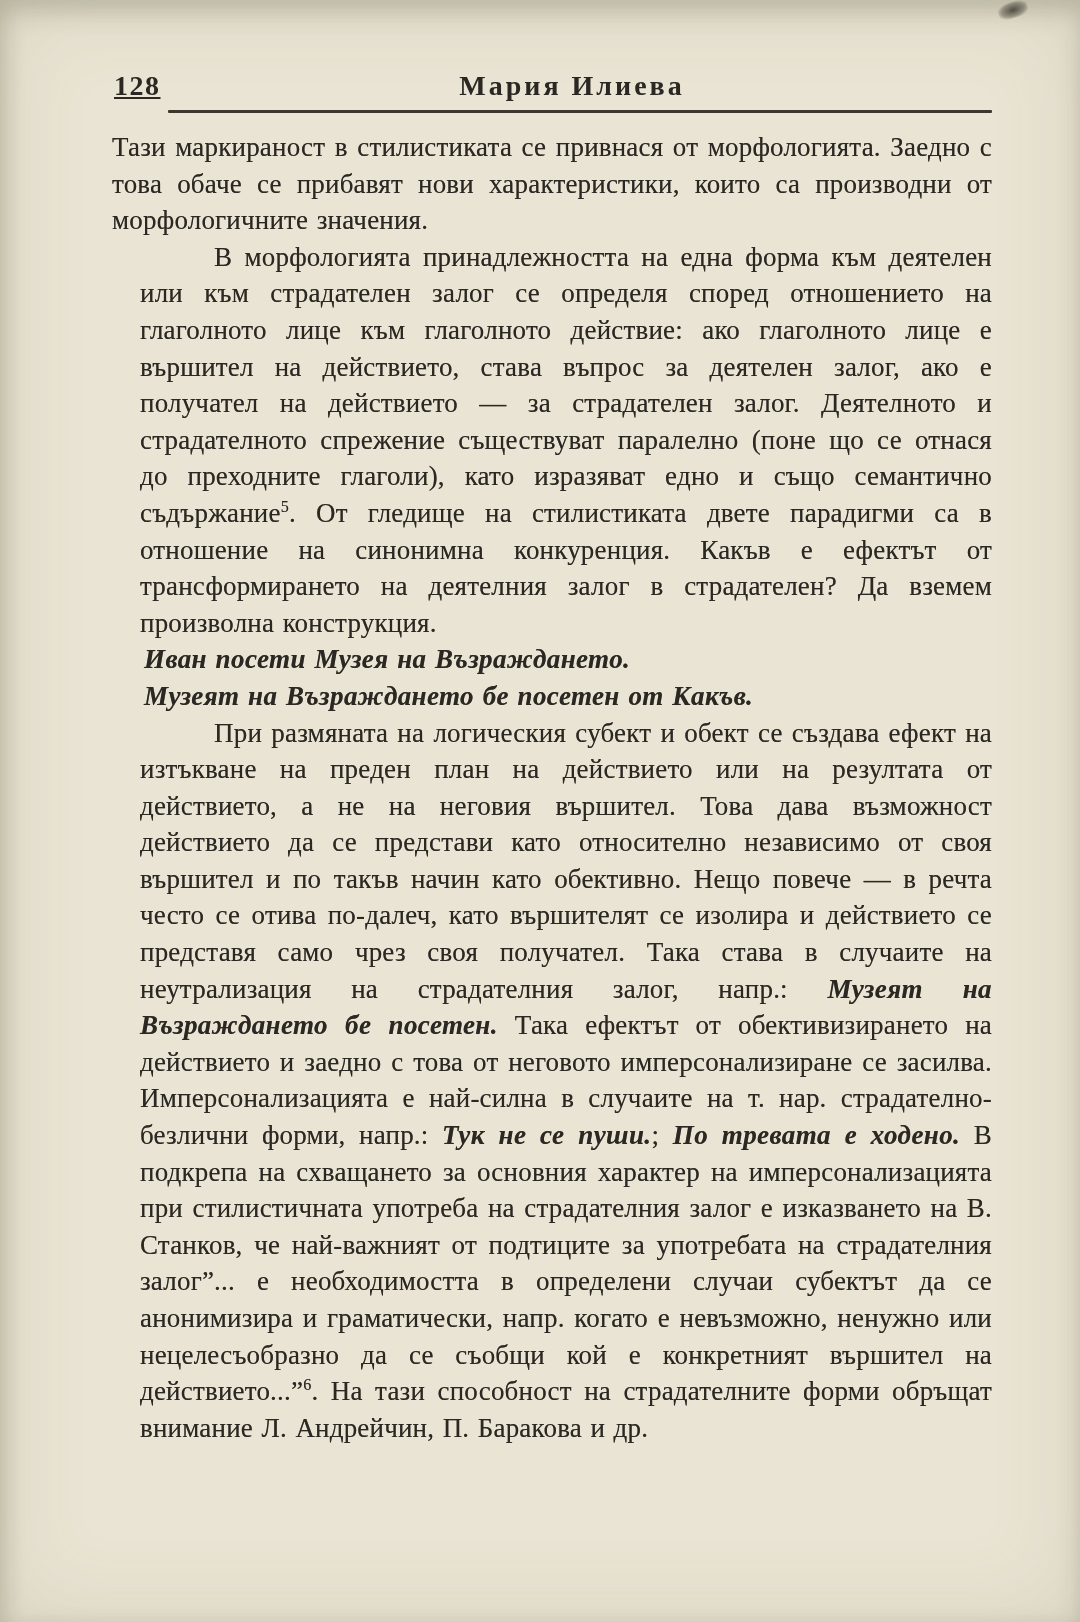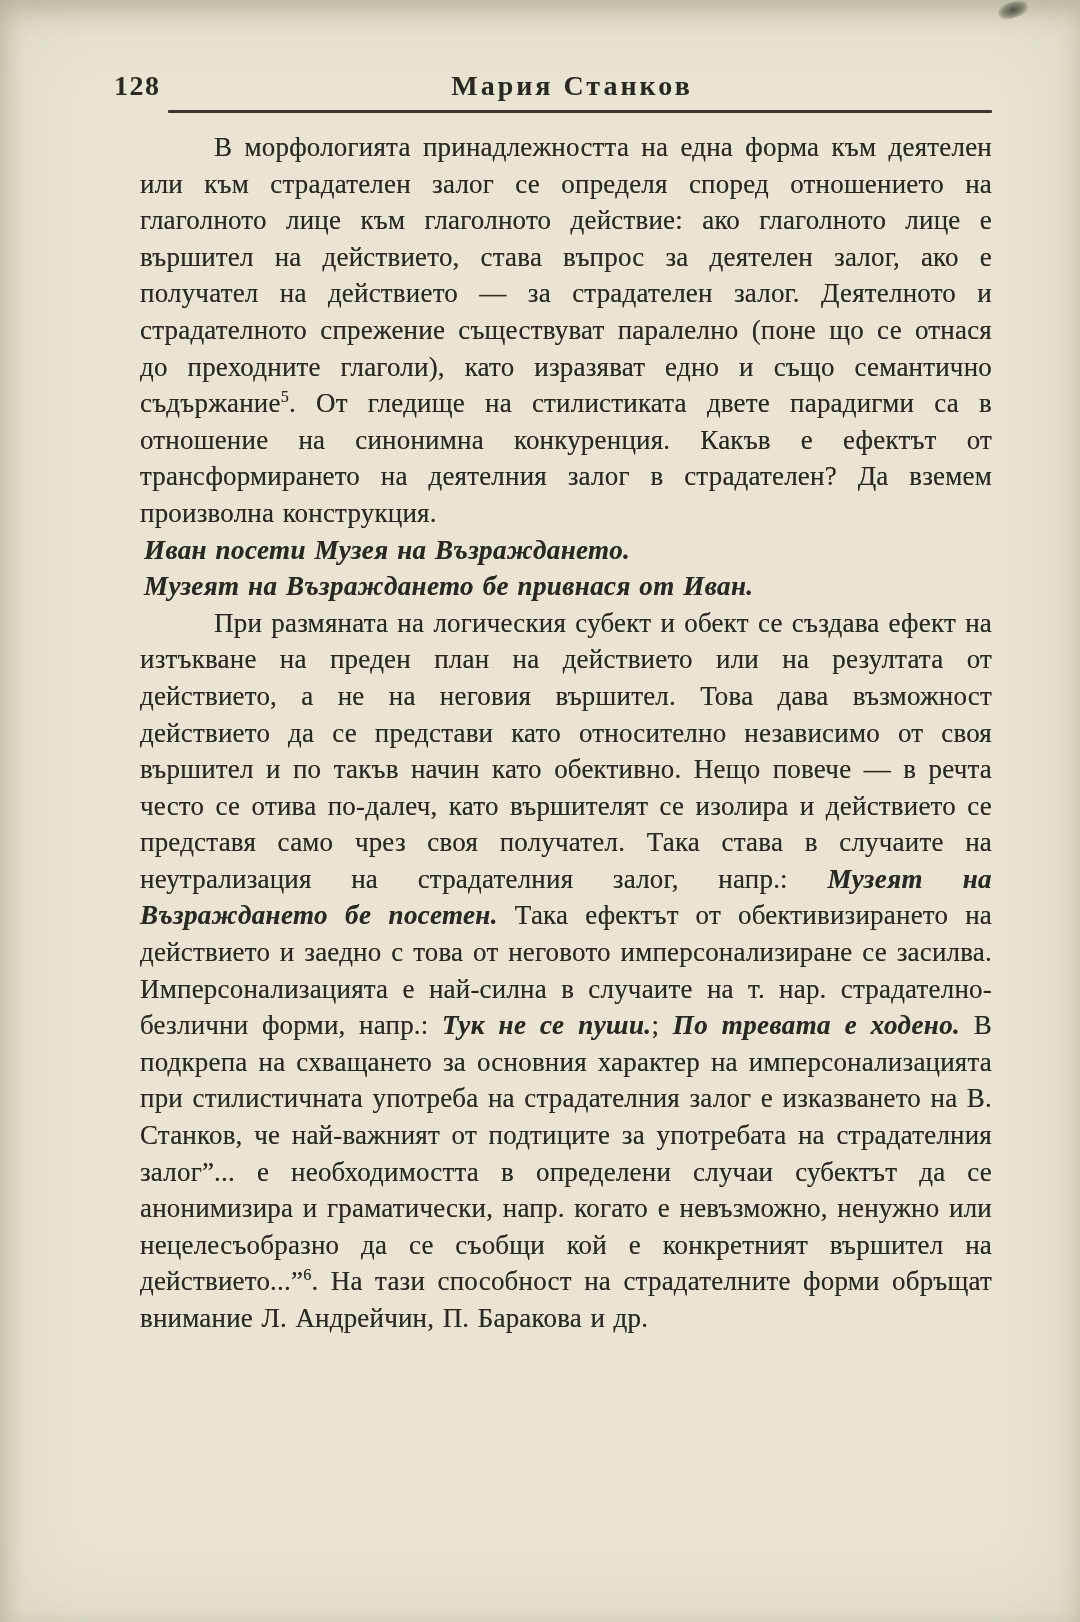--- a/index.html
+++ b/index.html
@@ -34,20 +34,21 @@
     position: relative;
     height: 34px;
   }
   .page-number {
     position: absolute;
     left: 2px;
     top: 0;
     font-size: 28px;
     font-weight: 700;
     letter-spacing: 1.5px;
+    text-decoration: underline;
   }
   .running-title {
     text-align: center;
     font-size: 28px;
     font-weight: 700;
     letter-spacing: 3px;
     padding-left: 40px;
   }
   .header-rule {
     height: 3px;
@@ -91,23 +92,24 @@
     transform: rotate(-18deg);
     z-index: 6;
   }
 </style>
 </head>
 <body>
 
 <div class="page">
   <div class="header">
     <span class="page-number">128</span>
-    <div class="running-title">Мария Станков</div>
+    <div class="running-title">Мария Илиева</div>
   </div>
   <div class="header-rule"></div>
   <div class="body-text">
+      <p class="body"><span>Тази маркираност в стилистиката се привнася от морфологията. Заедно с това обаче се прибавят нови характеристики, които са производни от морфологичните значения.</span></p>
       <p class="body indent"><span>В морфологията принадлежността на една форма към деятелен или към страдателен залог се определя според отношението на глаголното лице към глаголното действие: ако глаголното лице е вършител на действието, става въпрос за деятелен залог, ако е получател на действието — за страдателен залог. Деятелното и страдателното спрежение съществуват паралелно (поне що се отнася до преходните глаголи), като изразяват едно и също семантично съдържание</span><sup>5</sup><span>. От гледище на стилистиката двете парадигми са в отношение на синонимна конкуренция. Какъв е ефектът от трансформирането на деятелния залог в страдателен? Да вземем произволна конструкция.</span></p>
       <p class="example"><em>Иван посети Музея на Възраждането.</em></p>
-      <p class="example"><em>Музеят на Възраждането бе привнася от Иван.</em></p>
+      <p class="example"><em>Музеят на Възраждането бе посетен от Какъв.</em></p>
       <p class="body indent"><span>При размяната на логическия субект и обект се създава ефект на изтъкване на преден план на действието или на резултата от действието, а не на неговия вършител. Това дава възможност действието да се представи като относително независимо от своя вършител и по такъв начин като обективно. Нещо повече — в речта често се отива по-далеч, като вършителят се изолира и действието се представя само чрез своя получател. Така става в случаите на неутрализация на страдателния залог, напр.: </span><em>Музеят на Възраждането бе посетен.</em><span> Така ефектът от обективизирането на действието и заедно с това от неговото имперсонализиране се засилва. Имперсонализацията е най-силна в случаите на т. нар. страдателно-безлични форми, напр.: </span><em>Тук не се пуши.</em><span>; </span><em>По тревата е ходено.</em><span> В подкрепа на схващането за основния характер на имперсонализацията при стилистичната употреба на страдателния залог е изказването на В. Станков, че най-важният от подтиците за употребата на страдателния залог”... е необходимостта в определени случаи субектът да се анонимизира и граматически, напр. когато е невъзможно, ненужно или нецелесъобразно да се съобщи кой е конкретният вършител на действието...”</span><sup>6</sup><span>. На тази способност на страдателните форми обръщат внимание Л. Андрейчин, П. Баракова и др.</span></p>
     </div>
 </div>
 <div class="scan-artifact"></div>
 
 </body></html>

